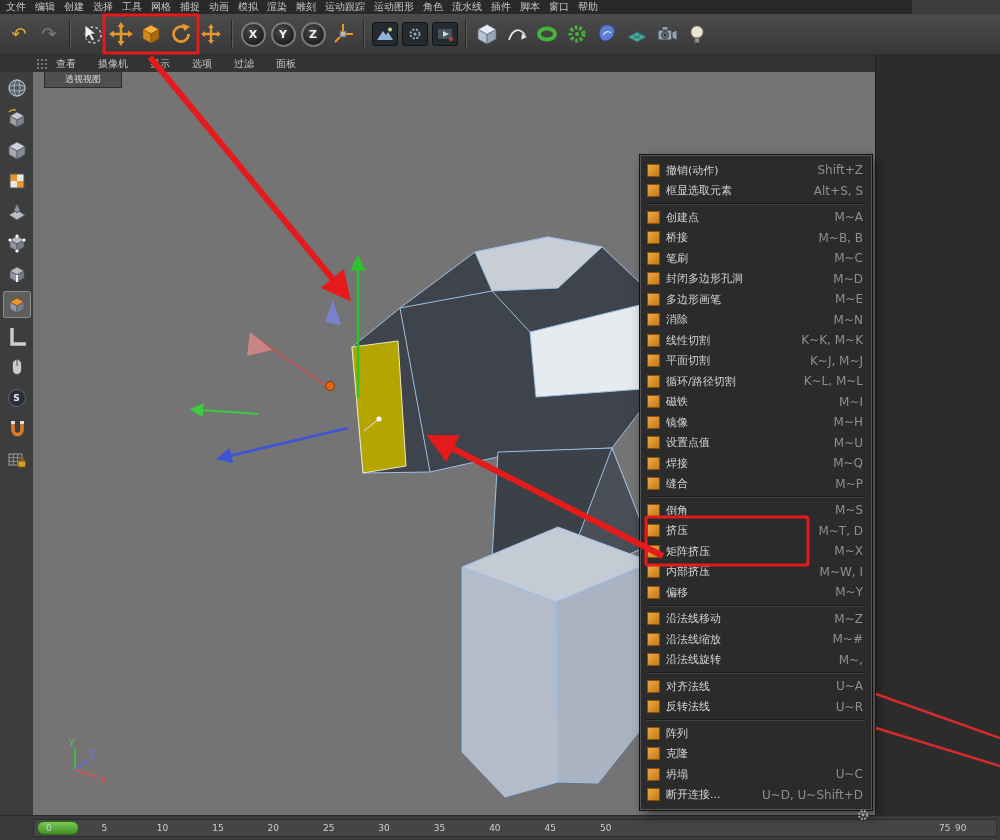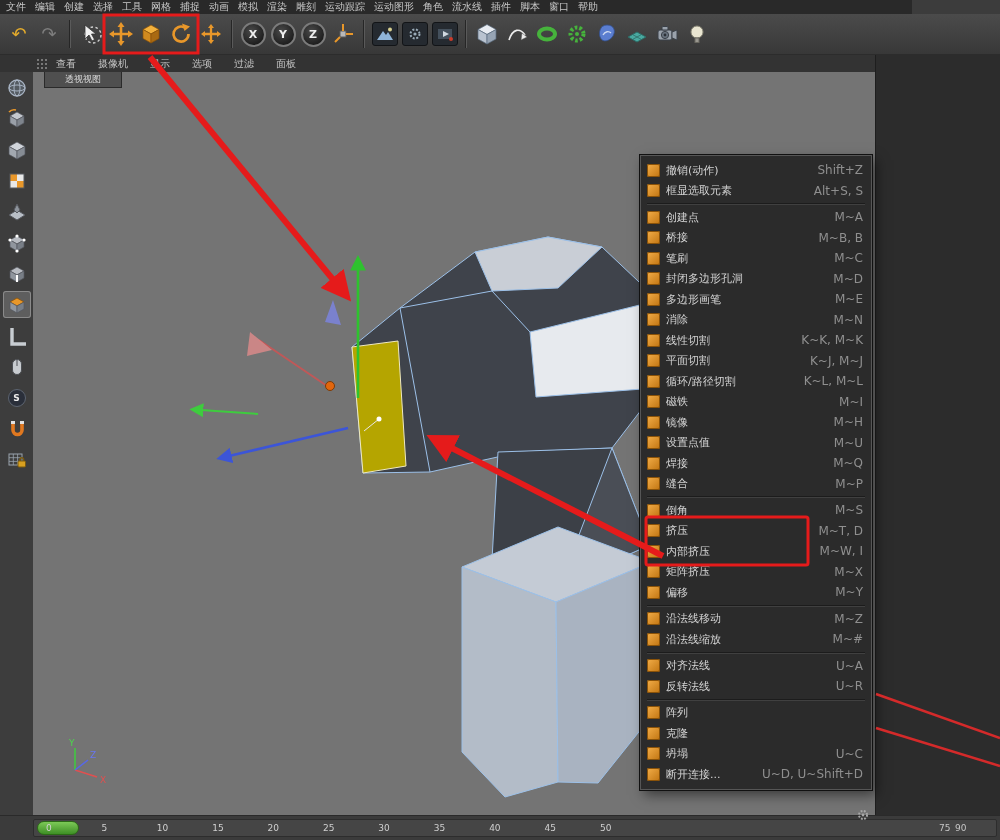--- a/index.html
+++ b/index.html
@@ -565,50 +565,55 @@
   </div>
 
   <div class="menu-row">
     <span class="mi-icon"></span>
     <span class="mi-label">挤压</span>
     <span class="mi-shortcut">M~T, D</span>
   </div>
 
   <div class="menu-row">
     <span class="mi-icon"></span>
+    <span class="mi-label">矩阵挤压</span>
+    <span class="mi-shortcut">M~X</span>
+  </div>
+
+  <div class="menu-row">
+    <span class="mi-icon"></span>
     <span class="mi-label">内部挤压</span>
     <span class="mi-shortcut">M~W, I</span>
   </div>
 
   <div class="menu-row">
     <span class="mi-icon"></span>
-    <span class="mi-label">矩阵挤压</span>
-    <span class="mi-shortcut">M~X</span>
-  </div>
-
-  <div class="menu-row">
-    <span class="mi-icon"></span>
     <span class="mi-label">偏移</span>
     <span class="mi-shortcut">M~Y</span>
   </div>
 </div>
   <div class="menu-sep"></div>
   <div class="menu-section">
   <div class="menu-row">
     <span class="mi-icon"></span>
     <span class="mi-label">沿法线移动</span>
     <span class="mi-shortcut">M~Z</span>
   </div>
 
   <div class="menu-row">
     <span class="mi-icon"></span>
     <span class="mi-label">沿法线缩放</span>
     <span class="mi-shortcut">M~#</span>
   </div>
 
+  <div class="menu-row">
+    <span class="mi-icon"></span>
+    <span class="mi-label">沿法线旋转</span>
+    <span class="mi-shortcut">M~,</span>
+  </div>
 </div>
   <div class="menu-sep"></div>
   <div class="menu-section">
   <div class="menu-row">
     <span class="mi-icon"></span>
     <span class="mi-label">对齐法线</span>
     <span class="mi-shortcut">U~A</span>
   </div>
 
   <div class="menu-row">

